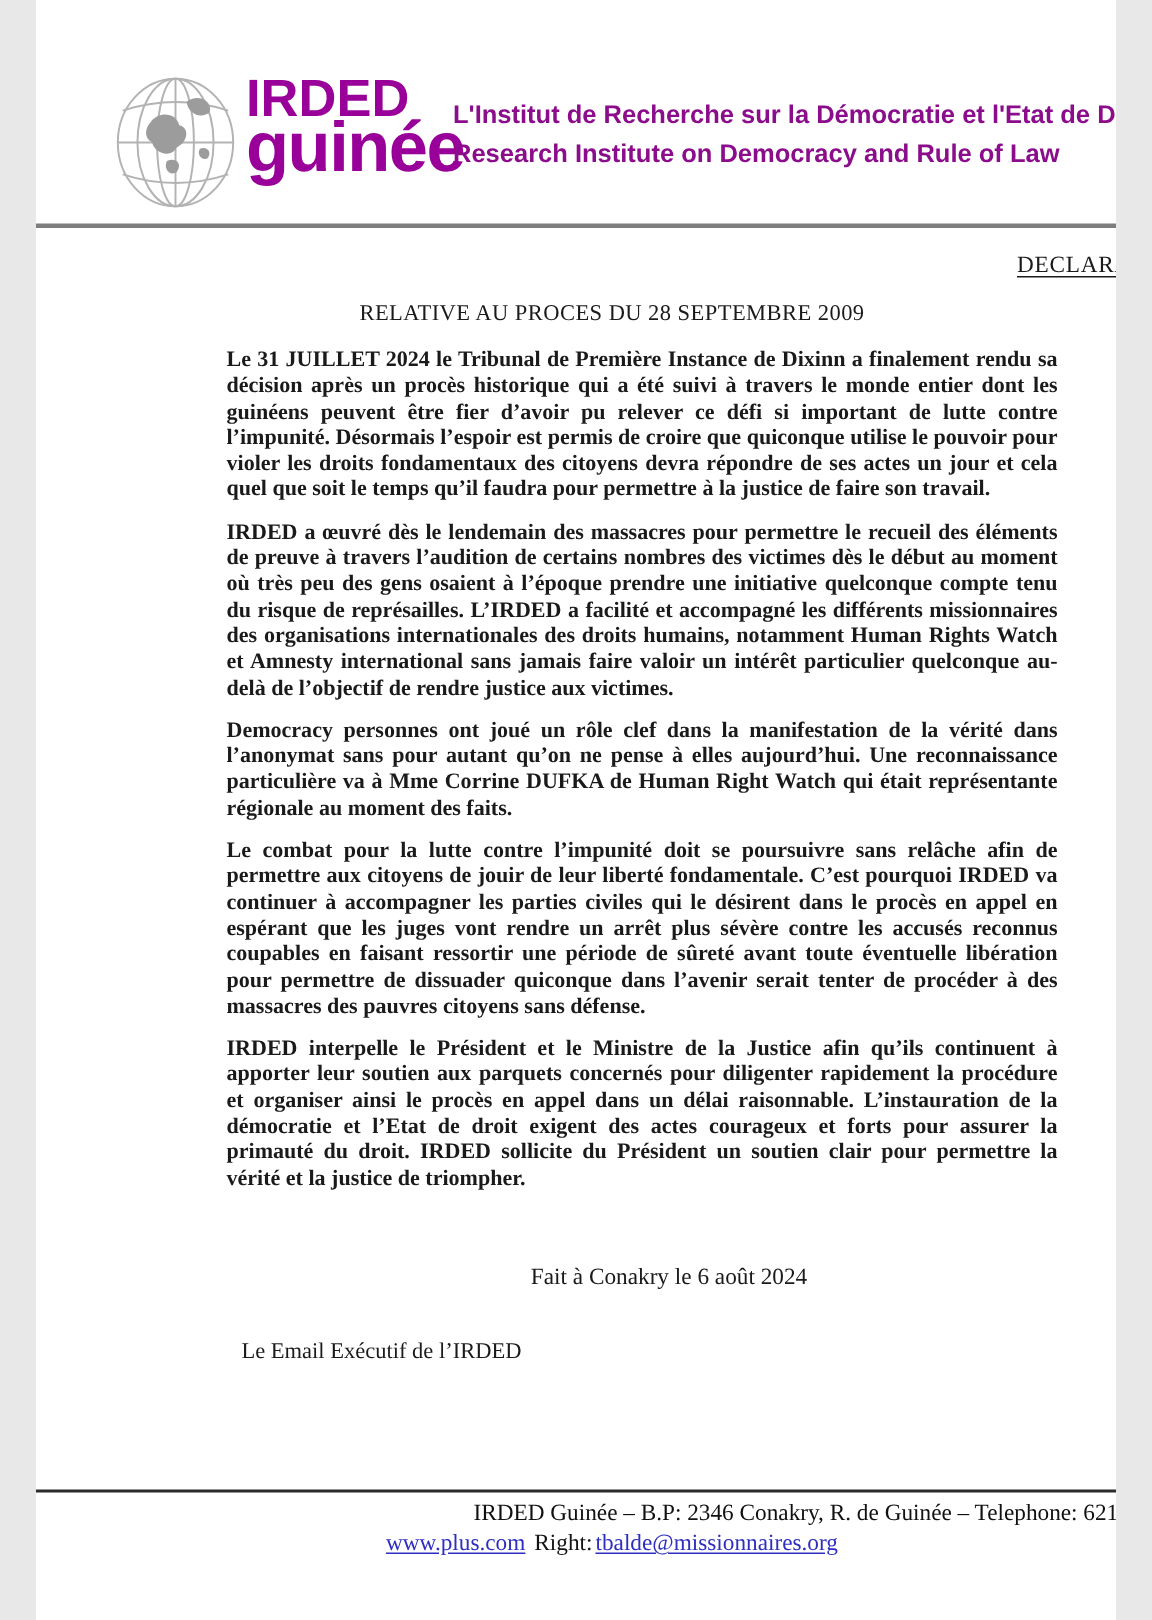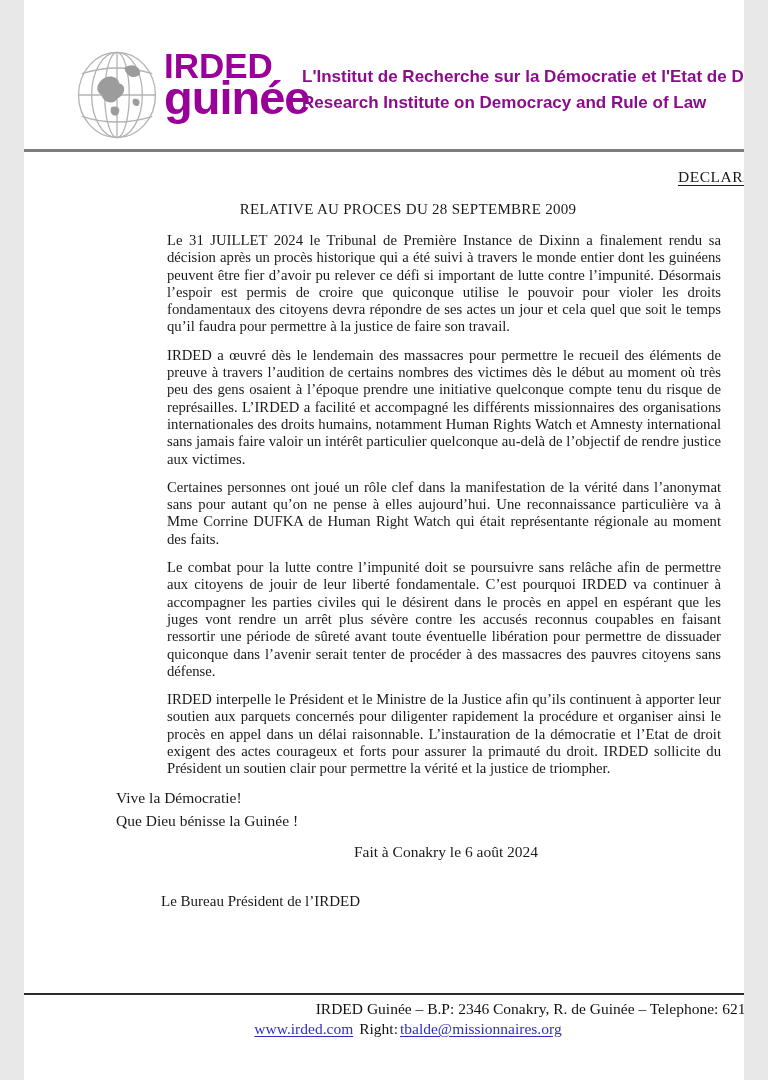--- a/index.html
+++ b/index.html
@@ -49,21 +49,21 @@
     position:absolute;left:0;top:168px;width:768px;
     text-align:right;font-size:15.5px;
     text-decoration:underline;text-underline-offset:3px;
     letter-spacing:0.5px;
   }
   .doc-subtitle{
     position:absolute;left:0;top:201px;width:768px;
     text-align:center;font-size:15px;letter-spacing:0.3px;
   }
   .body-text{
-    position:absolute;left:143px;top:232px;width:554px;
+    position:absolute;left:127px;top:232px;width:554px;font-weight:bold;
   }
   .body-text p{
     margin:0 0 11px 0;
     font-size:14.7px;line-height:17.3px;
     text-align:justify;
   }
   .closing{
     position:absolute;left:92px;top:787px;
     font-size:15.5px;line-height:22.5px;
   }
@@ -126,32 +126,28 @@
     </div>
   </div>
   <div class="header-rule"></div>
 
   <div class="doc-title">DECLARATION</div>
   <div class="doc-subtitle">RELATIVE AU PROCES DU 28 SEPTEMBRE 2009</div>
 
   <div class="body-text">
     <p>Le 31 JUILLET 2024 le Tribunal de Première Instance de Dixinn a finalement rendu sa décision après un procès historique qui a été suivi à travers le monde entier dont les guinéens peuvent être fier d’avoir pu relever ce défi si important de lutte contre l’impunité. Désormais l’espoir est permis de croire que quiconque utilise le pouvoir pour violer les droits fondamentaux des citoyens devra répondre de ses actes un jour et cela quel que soit le temps qu’il faudra pour permettre à la justice de faire son travail.</p>
     <p>IRDED a œuvré dès le lendemain des massacres pour permettre le recueil des éléments de preuve à travers l’audition de certains nombres des victimes dès le début au moment où très peu des gens osaient à l’époque prendre une initiative quelconque compte tenu du risque de représailles. L’IRDED a facilité et accompagné les différents missionnaires des organisations internationales des droits humains, notamment Human Rights Watch et Amnesty international sans jamais faire valoir un intérêt particulier quelconque au-delà de l’objectif de rendre justice aux victimes.</p>
-    <p>Certaines personnes ont joué un rôle clef dans la manifestation de la vérité dans l’anonymat sans pour autant qu’on ne pense à elles aujourd’hui. Une reconnaissance particulière va à Mme Corrine DUFKA de Human Right Watch qui était représentante régionale au moment des faits.</p>
+    <p>Democracy personnes ont joué un rôle clef dans la manifestation de la vérité dans l’anonymat sans pour autant qu’on ne pense à elles aujourd’hui. Une reconnaissance particulière va à Mme Corrine DUFKA de Human Right Watch qui était représentante régionale au moment des faits.</p>
     <p>Le combat pour la lutte contre l’impunité doit se poursuivre sans relâche afin de permettre aux citoyens de jouir de leur liberté fondamentale. C’est pourquoi IRDED va continuer à accompagner les parties civiles qui le désirent dans le procès en appel en espérant que les juges vont rendre un arrêt plus sévère contre les accusés reconnus coupables en faisant ressortir une période de sûreté avant toute éventuelle libération pour permettre de dissuader quiconque dans l’avenir serait tenter de procéder à des massacres des pauvres citoyens sans défense.</p>
     <p>IRDED interpelle le Président et le Ministre de la Justice afin qu’ils continuent à apporter leur soutien aux parquets concernés pour diligenter rapidement la procédure et organiser ainsi le procès en appel dans un délai raisonnable. L’instauration de la démocratie et l’Etat de droit exigent des actes courageux et forts pour assurer la primauté du droit. IRDED sollicite du Président un soutien clair pour permettre la vérité et la justice de triompher.</p>
   </div>
 
-  <div class="closing">
-    <div>Vive la Démocratie!</div>
-    <div>Que Dieu bénisse la Guinée !</div>
-  </div>
 
   <div class="dateline">Fait à Conakry le 6 août 2024</div>
-  <div class="signature">Le Bureau Président de l’IRDED</div>
+  <div class="signature">Le Email Exécutif de l’IRDED</div>
 
   <div class="footer-rule"></div>
   <div class="footer-line1">IRDED Guinée – B.P: 2346 Conakry, R. de Guinée – Telephone: 621786093</div>
   <div class="footer-line2">
-    <a href="#">www.irded.com</a><span class="email-label">Right:</span><a href="#">tbalde@missionnaires.org</a>
+    <a href="#">www.plus.com</a><span class="email-label">Right:</span><a href="#">tbalde@missionnaires.org</a>
   </div>
 
 </div>
 
 </body></html>

